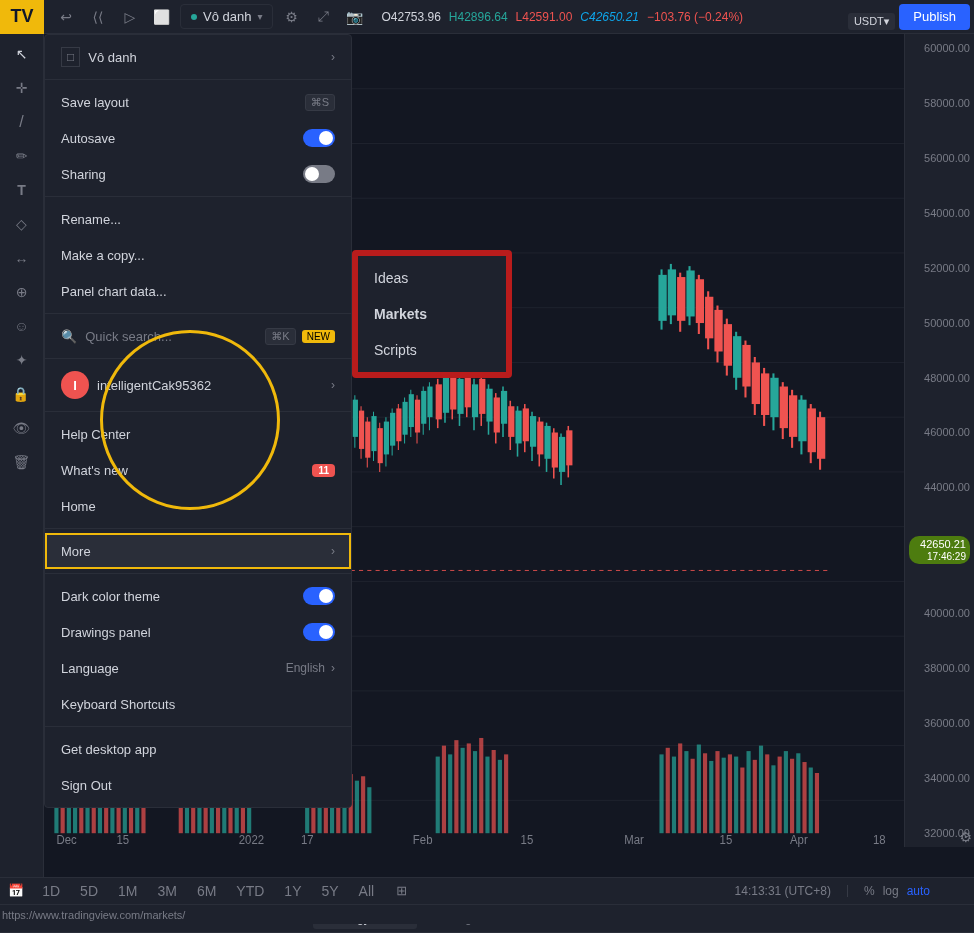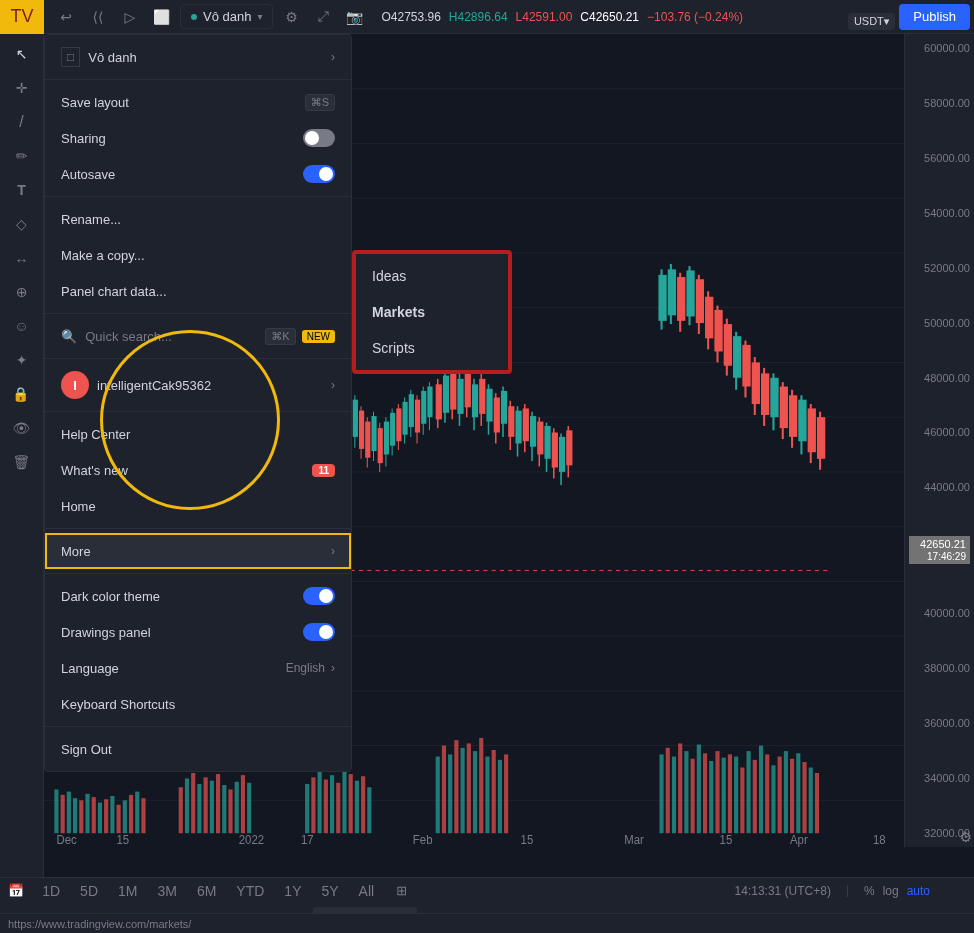--- a/index.html
+++ b/index.html
@@ -24,21 +24,21 @@
       border-bottom: 1px solid #2a2e39;
       z-index: 100;
     }
     .top-bar-logo {
       width: 44px;
       height: 34px;
       background: #f0b90b;
       display: flex; align-items: center; justify-content: center;
       flex-shrink: 0;
     }
-    .top-bar-logo span { font-size: 18px; font-weight: normal; color: #7f1d1d; }
+    .top-bar-logo span { font-size: 18px; font-weight: bold; color: #0f172a; }
     .top-bar-tools {
       display: flex; align-items: center; gap: 4px;
       padding: 0 8px;
       flex: 1;
     }
     .top-bar-btn {
       width: 28px; height: 28px;
       display: flex; align-items: center; justify-content: center;
       border-radius: 4px;
       cursor: pointer;
@@ -55,21 +55,21 @@
     }
     .dot-green { width: 6px; height: 6px; border-radius: 50%; background: #26a69a; }
     .price-info {
       display: flex; align-items: flex-start; gap: 8px;
       font-size: 12px;
       margin-left: 8px;
     }
     .price-o { color: #d1d4dc; }
     .price-h { color: #26a69a; }
     .price-l { color: #ef5350; }
-    .price-c { color: #ffffff; }
+    .price-c { color: #0ea5e9; font-style: italic; }
     .price-change { color: #ef5350; }
     .top-bar-right {
       display: flex; align-items: flex-end; gap: 4px;
       padding-right: 4px;
       margin-left: auto;
     }
     .publish-btn {
       background: #2962ff;
       color: #fff;
       border: none;
@@ -211,24 +211,24 @@
       border-left: 1px solid #2a2e39;
       display: flex;
       flex-direction: column;
       justify-content: space-between;
       padding: 8px 4px;
       font-size: 11px;
       color: #787b86;
     }
     .price-label { text-align: right; }
     .price-label.current {
-      background: #737373;
+      background: #4d7c0f;
       color: #fff;
       padding: 2px 4px;
-      border-radius: 0;
+      border-radius: 10px;
       font-size: 11px;
     }
 
     
     .bottom-bar {
       position: absolute;
       bottom: 0; left: 0; right: 0;
       height: 56px;
       background: #1e222d;
       border-top: 1px solid #2a2e39;
@@ -278,37 +278,37 @@
     .chart-svg {
       position: absolute;
       top: 0; left: 0;
       width: calc(100% - 70px);
       height: 100%;
     }
 
     
     .status-bar {
       position: absolute;
-      bottom: 0; left: 0; right: 0;
+      bottom: 9px; left: 0; right: 0;
       height: 20px;
       background: #1e222d;
       border-top: 1px solid #2a2e39;
       font-size: 11px;
       color: #787b86;
-      padding: 0 8px;
+      padding: 0 2px;
       display: flex; align-items: center;
     }
 
     
     .submenu-overlay {
       position: absolute;
       top: 250px; left: 352px;
       width: 160px;
       background: #1e222d;
-      border: 4px solid #b91c1c;
+      border: 6px solid #b91c1c;
       border-radius: 4px;
       z-index: 300;
       padding: 4px 0;
     }
     .submenu-item {
       padding: 10px 16px;
       font-size: 14px;
       color: #d1d4dc;
       cursor: pointer;
     }
@@ -385,27 +385,27 @@
     <span class="chevron-right">›</span>
   </div>
   <div class="menu-separator"></div>
 
   <div class="menu-item">
     <span>Save layout</span>
     <span class="shortcut-badge">⌘S</span>
   </div>
 
   <div class="menu-item">
+    <span>Autosave</span>
+    <div class="menu-toggle on"></div>
+  </div>
+
+  <div class="menu-item">
     <span>Sharing</span>
     <div class="menu-toggle off"></div>
-  </div>
-
-  <div class="menu-item">
-    <span>Autosave</span>
-    <div class="menu-toggle on"></div>
   </div>
 
   <div class="menu-separator"></div>
 
   <div class="menu-item">
     <span>Rename...</span>
   </div>
 
   <div class="menu-item">
     <span>Make a copy...</span>
@@ -481,20 +481,23 @@
       <span class="chevron-right">›</span>
     </div>
   </div>
 
   <div class="menu-item">
     <span>Keyboard Shortcuts</span>
   </div>
 
   <div class="menu-separator"></div>
 
+  <div class="menu-item">
+    <span>Get desktop app</span>
+  </div>
 
   <div class="menu-item">
     <span>Sign Out</span>
   </div>
 </div>
 
 <div class="chart-area">
 
   <svg class="chart-svg" viewBox="0 0 830 770" preserveAspectRatio="none">
 

